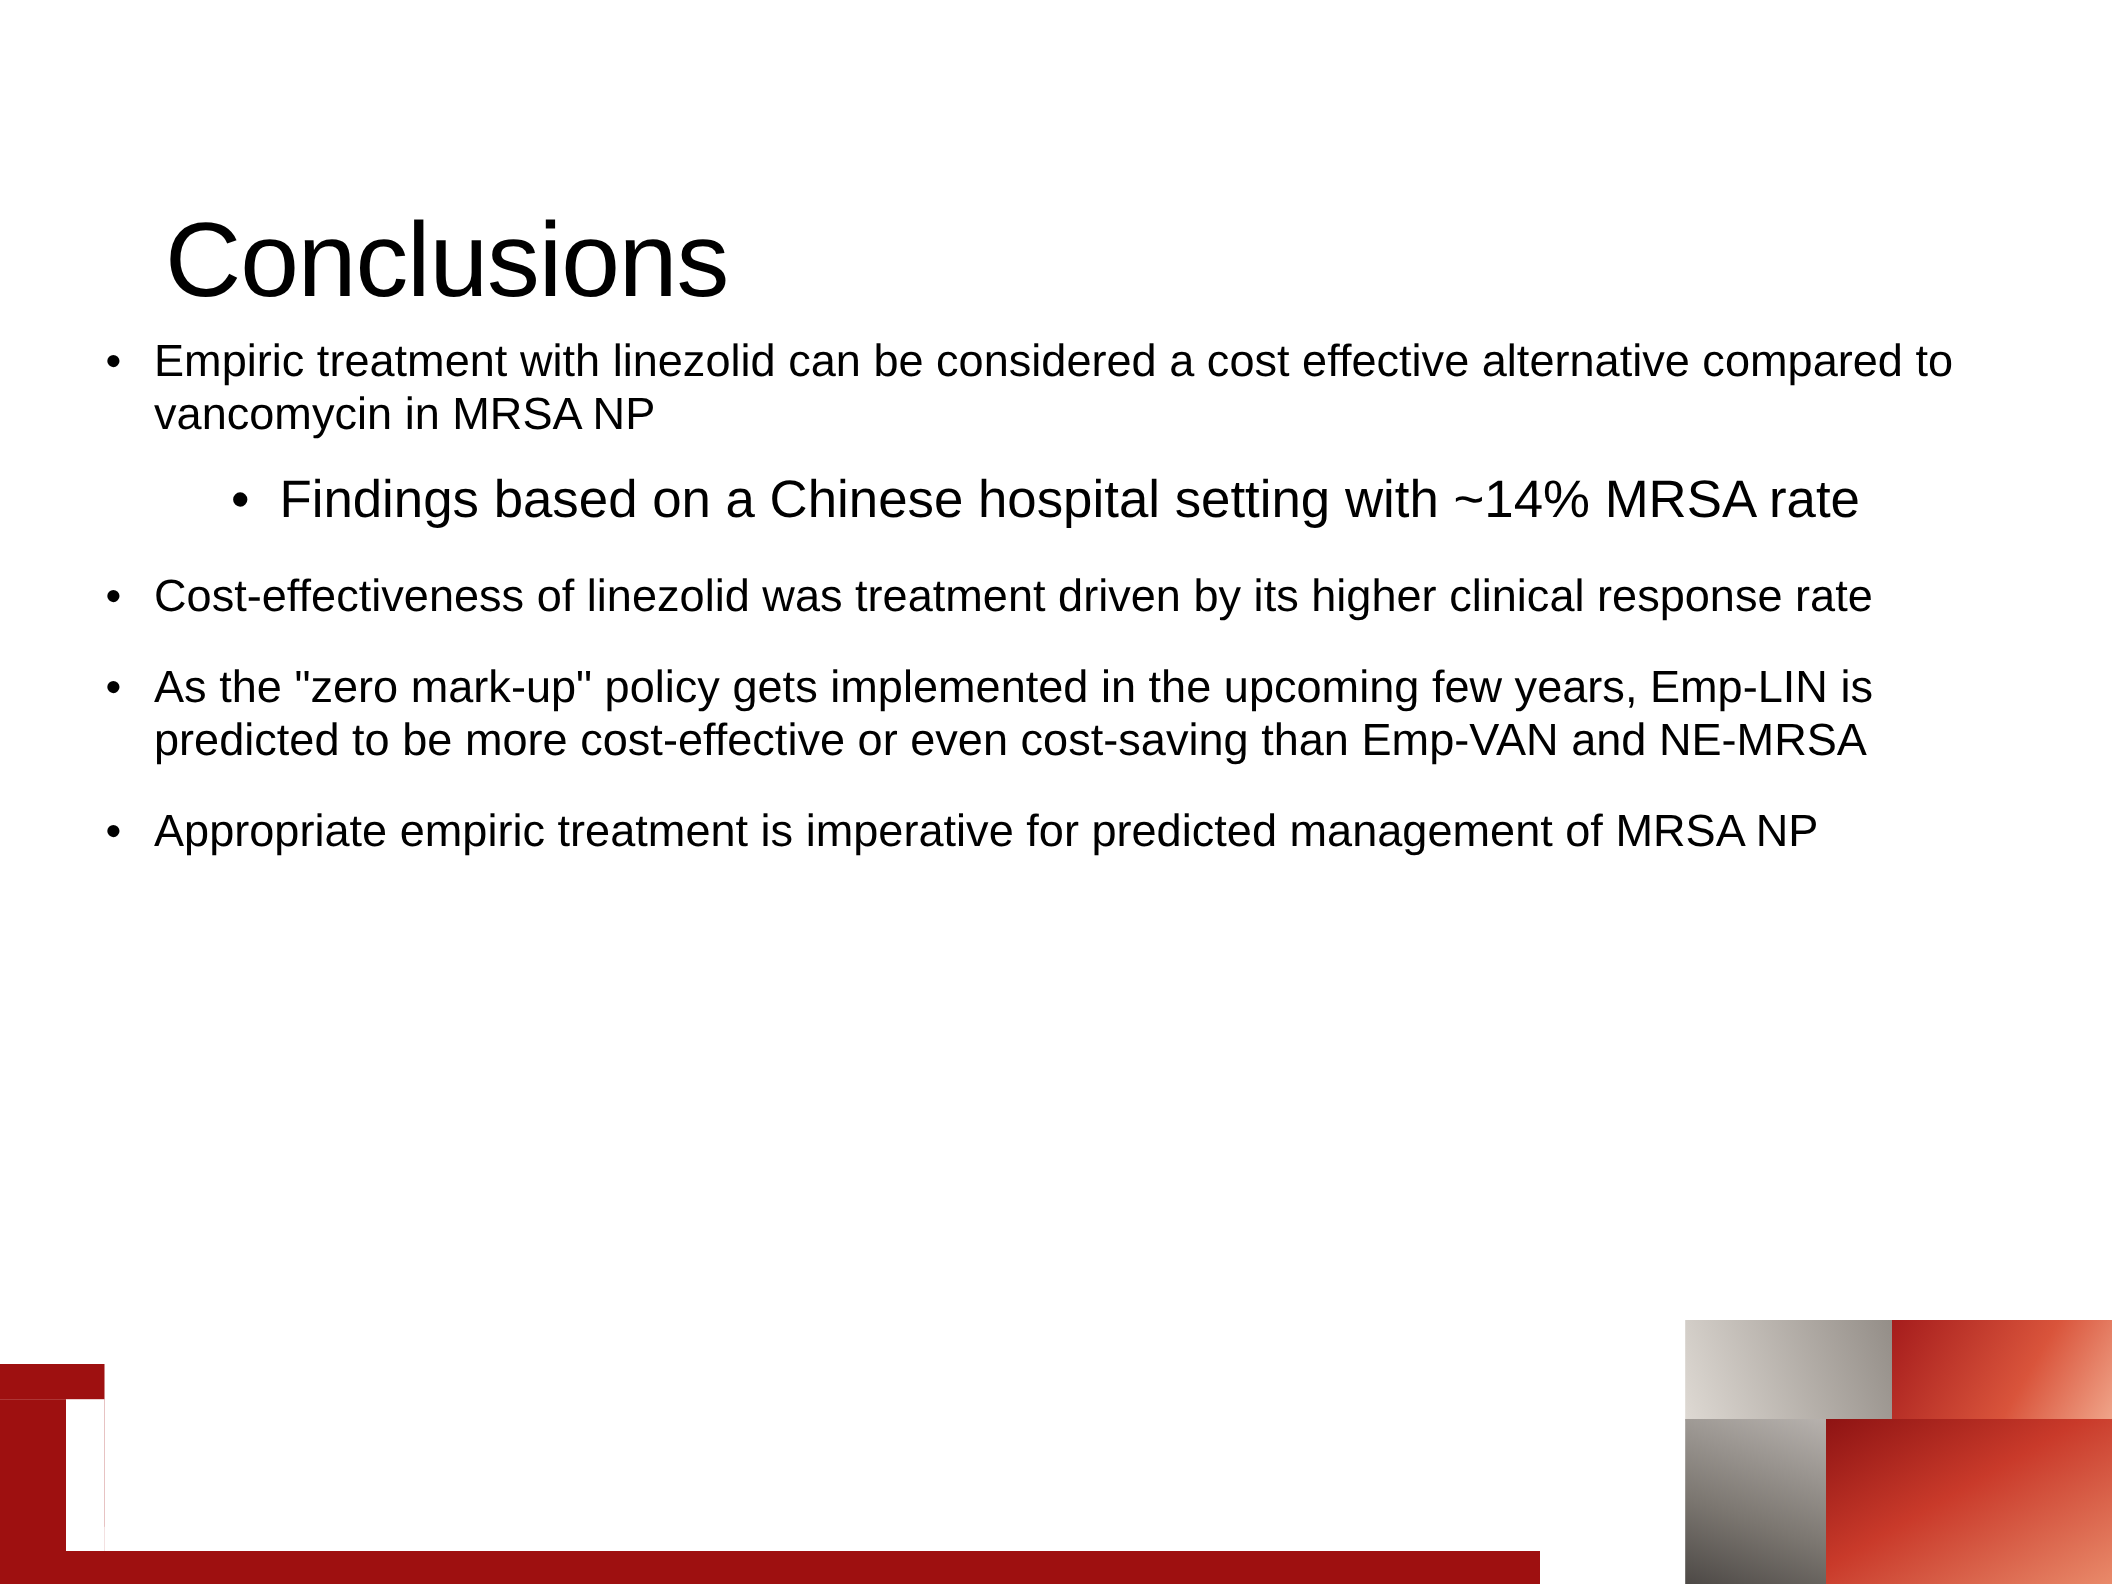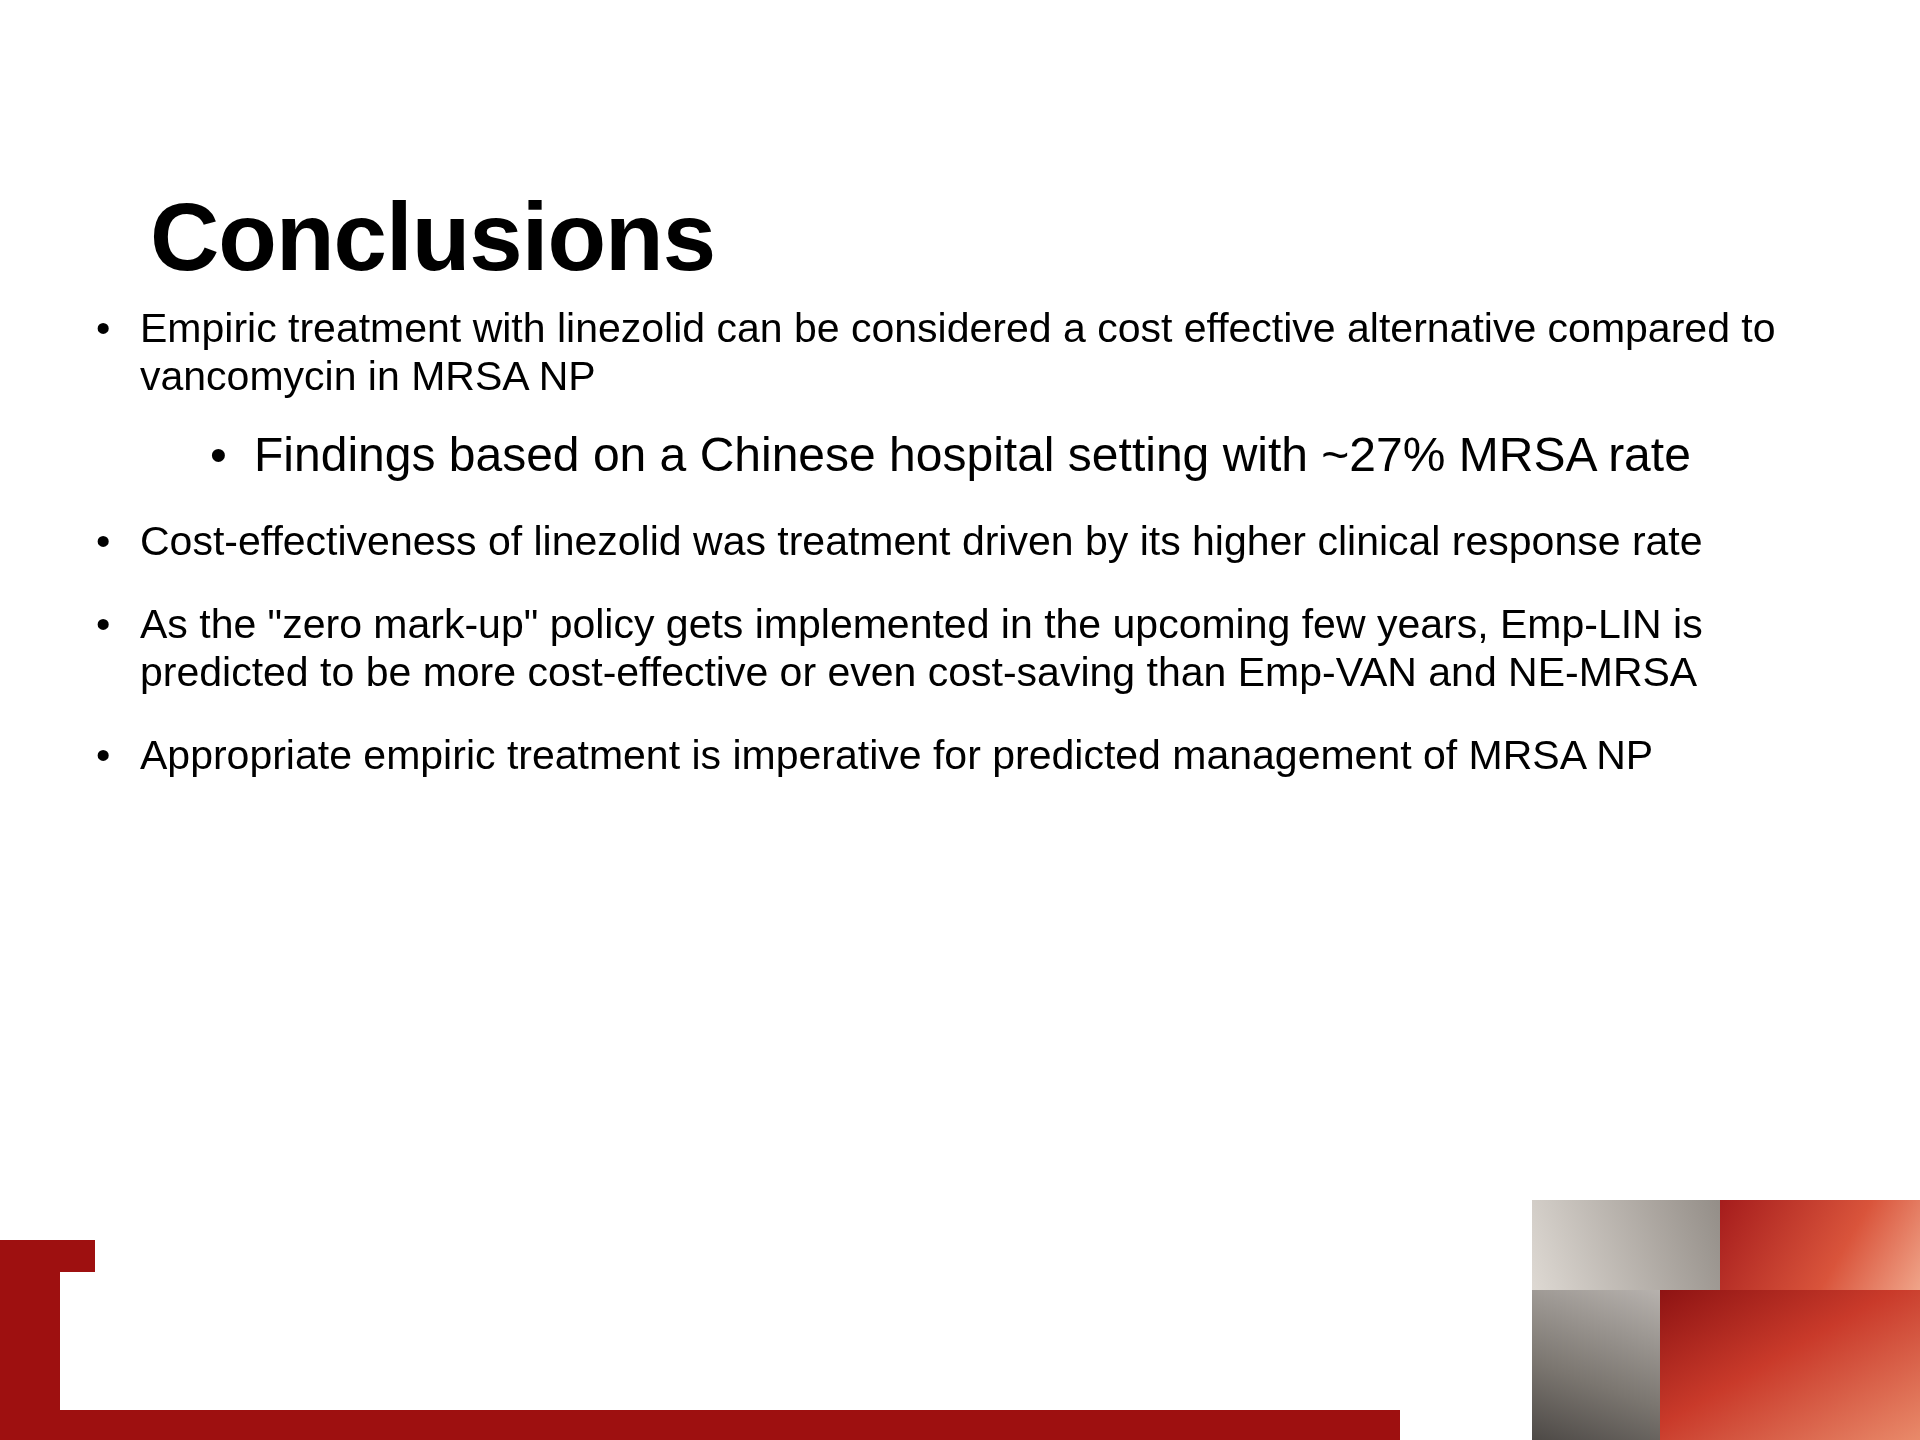--- a/index.html
+++ b/index.html
@@ -82,21 +82,21 @@
   .t5 { right: 386px; bottom: 0; width: 134px; height: 240px; background: #ffffff; }
 
   
   .title {
     position: absolute;
     left: 150px;
     top: 125px;
     font-size: 96px;
     line-height: 1.0;
     color: #000000;
-    font-weight: bold;
+    font-weight: normal;
     letter-spacing: -1px;
   }
 
   .body {
     position: absolute;
     left: 88px;
     top: 304px;
     width: 1790px;
   }
 
@@ -165,21 +165,21 @@
   </div>
 
   <h1 class="title">Conclusions</h1>
 
   <div class="body">
     <ul class="level1">
       <li>
         <span class="li-text">Empiric treatment with linezolid can be considered a cost effective alternative compared to vancomycin in MRSA NP</span>
         <ul class="level2">
           <li>
-            <span class="li-text">Findings based on a Chinese hospital setting with ~27% MRSA rate</span>
+            <span class="li-text">Findings based on a Chinese hospital setting with ~14% MRSA rate</span>
           </li>
         </ul>
       </li>
       <li>
         <span class="li-text">Cost-effectiveness of linezolid was treatment driven by its higher clinical response rate</span>
       </li>
       <li>
         <span class="li-text">As the "zero mark-up" policy gets implemented in the upcoming few years, Emp-LIN is predicted to be more cost-effective or even cost-saving than Emp-VAN and NE-MRSA</span>
       </li>
       <li>

